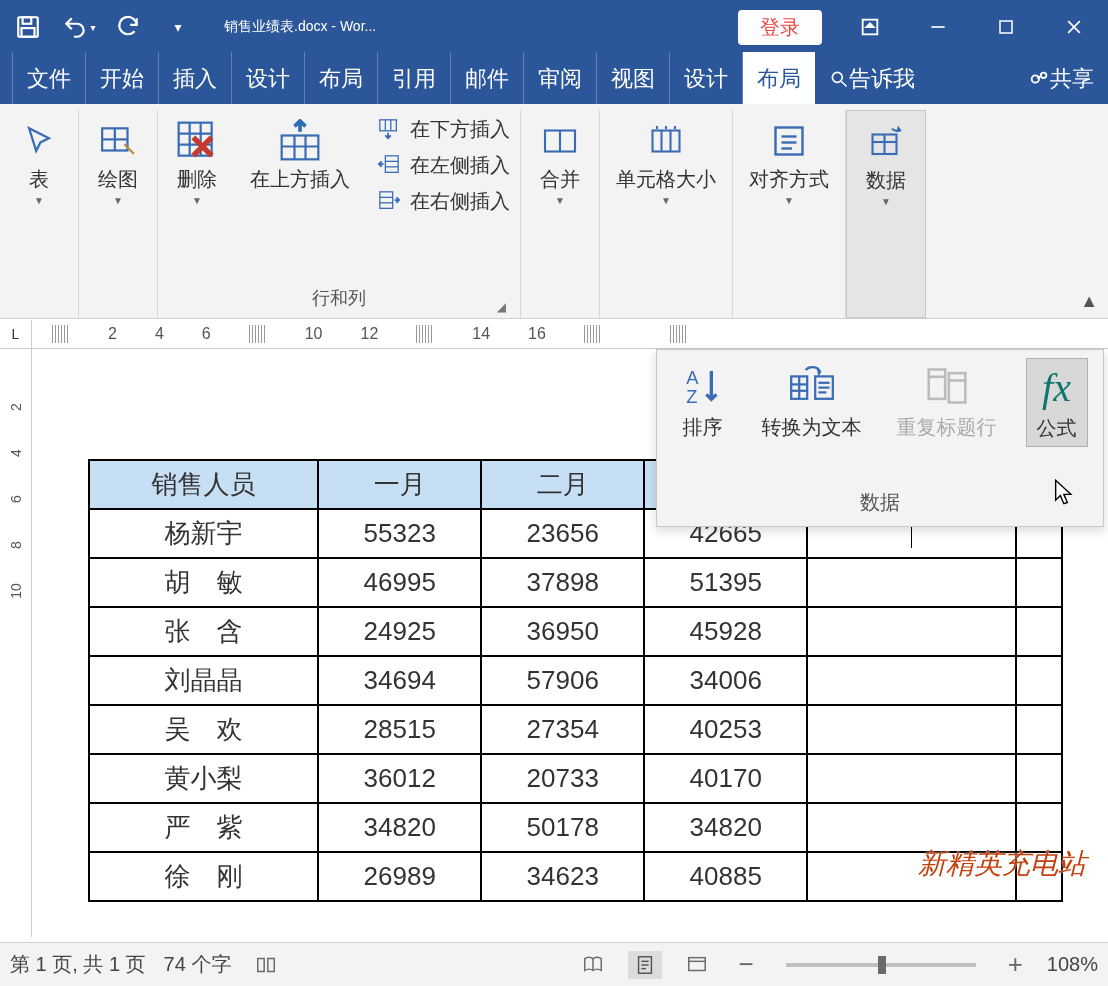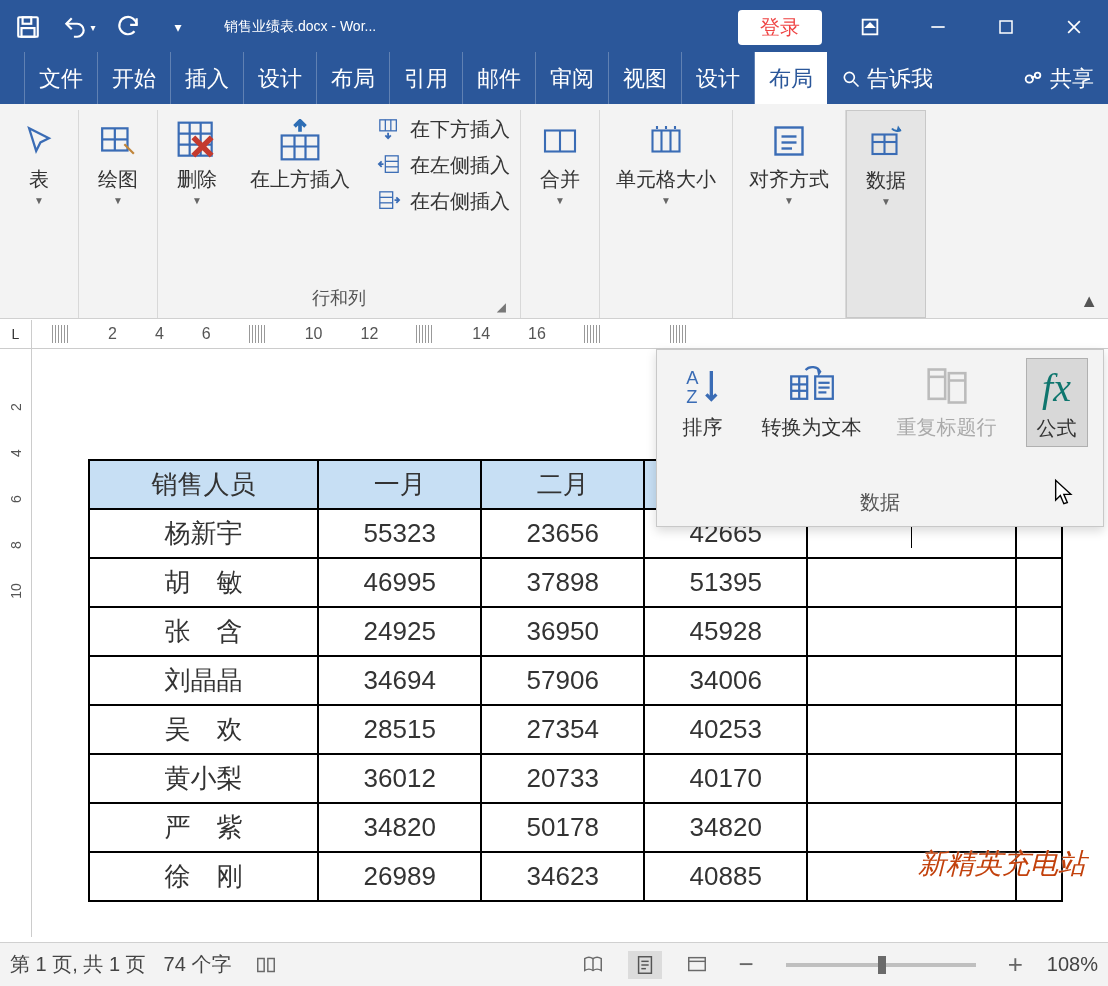--- a/index.html
+++ b/index.html
@@ -7,25 +7,25 @@
 
   .titlebar { height: 54px; background: #2b579a; display: flex; align-items: center; color: #fff; }
   .qat { display: flex; align-items: center; gap: 10px; padding: 0 8px; }
   .qat-btn { width: 40px; height: 40px; display: flex; align-items: center; justify-content: center; color: #fff; font-size: 26px; }
   .title-text { flex: 0 0 auto; font-size: 14px; padding: 0 18px; white-space: nowrap; }
   .title-spacer { flex: 1; }
   .login-btn { background: #fff; color: #ef4444; padding: 4px 22px; border-radius: 4px; font-size: 20px; margin-right: 14px; }
   .win-btns { display: flex; align-items: center; gap: 0; }
   .win-btn { width: 68px; height: 54px; display: flex; align-items: center; justify-content: center; color: #fff; font-size: 22px; }
 
-  .tabs { height: 50px; background: #2b579a; display: flex; align-items: flex-end; color: #fff; padding-left: 24px; }
+  .tabs { height: 50px; background: #2b579a; display: flex; align-items: flex-end; color: #fff; padding-left: 12px; }
   .tab { padding: 12px 14px 10px 14px; font-size: 22px; border-right: 1px solid rgba(255,255,255,0.25); cursor: pointer; white-space: nowrap; }
   .tab:first-child { border-left: 1px solid rgba(255,255,255,0.25); }
   .tab.active { background: #fff; color: #2b579a; border: none; }
-  .tab.spec { border: none; display:flex; align-items:center; gap:6px; }
+  .tab.spec { border: none; display:flex; align-items:center; }
 
   .ribbon { background: #f3f3f3; border-bottom: 1px solid #d0d0d0; display: flex; align-items: stretch; padding: 6px 0 0 0; position: relative; height: 215px; }
   .rgrp { border-right: 1px solid #d8d8d8; display: flex; flex-direction: column; align-items: center; justify-content: flex-start; padding: 4px 10px 0 10px; }
   .rgrp-label { font-size: 18px; color: #555; margin-top: auto; padding: 6px 0 8px 0; text-align:center; width:100%; }
   .big-btn { display: flex; flex-direction: column; align-items: center; gap: 2px; padding: 4px 6px; }
   .big-btn .ic { width: 46px; height: 46px; display:flex; align-items:center; justify-content:center; }
   .big-btn .lbl { font-size: 20px; }
   .drop { font-size: 10px; color: #666; }
   .row-btns { display:flex; flex-direction:column; gap:6px; }
   .row-btn { display:flex; align-items:center; gap:6px; font-size:20px; white-space:nowrap;}

